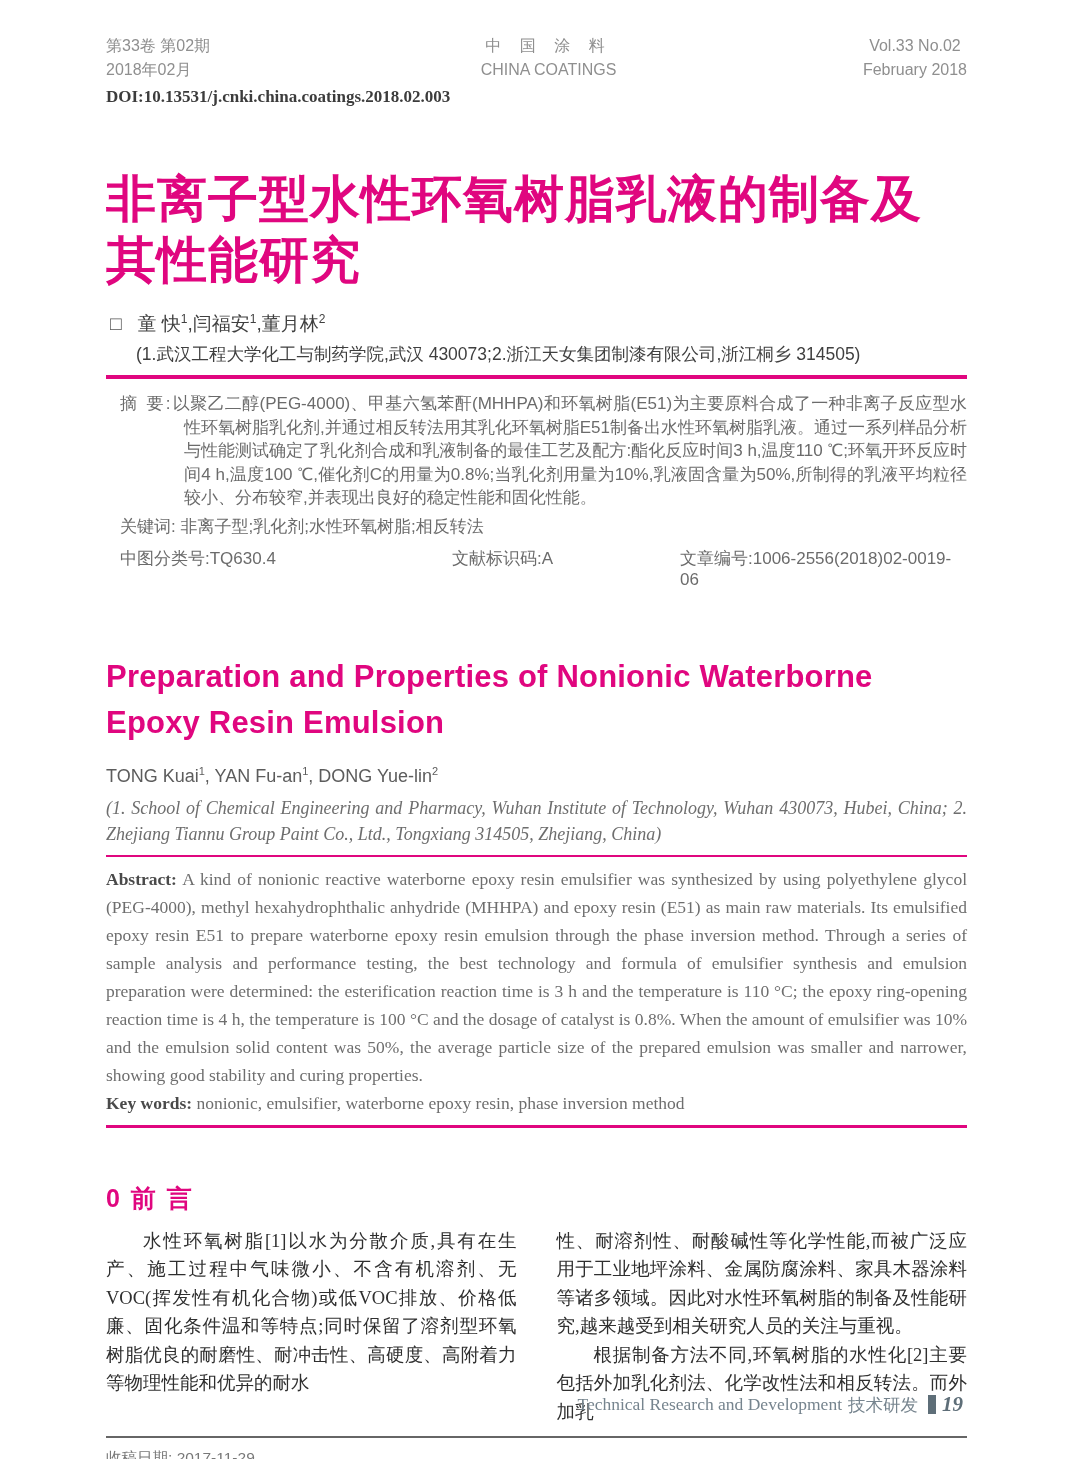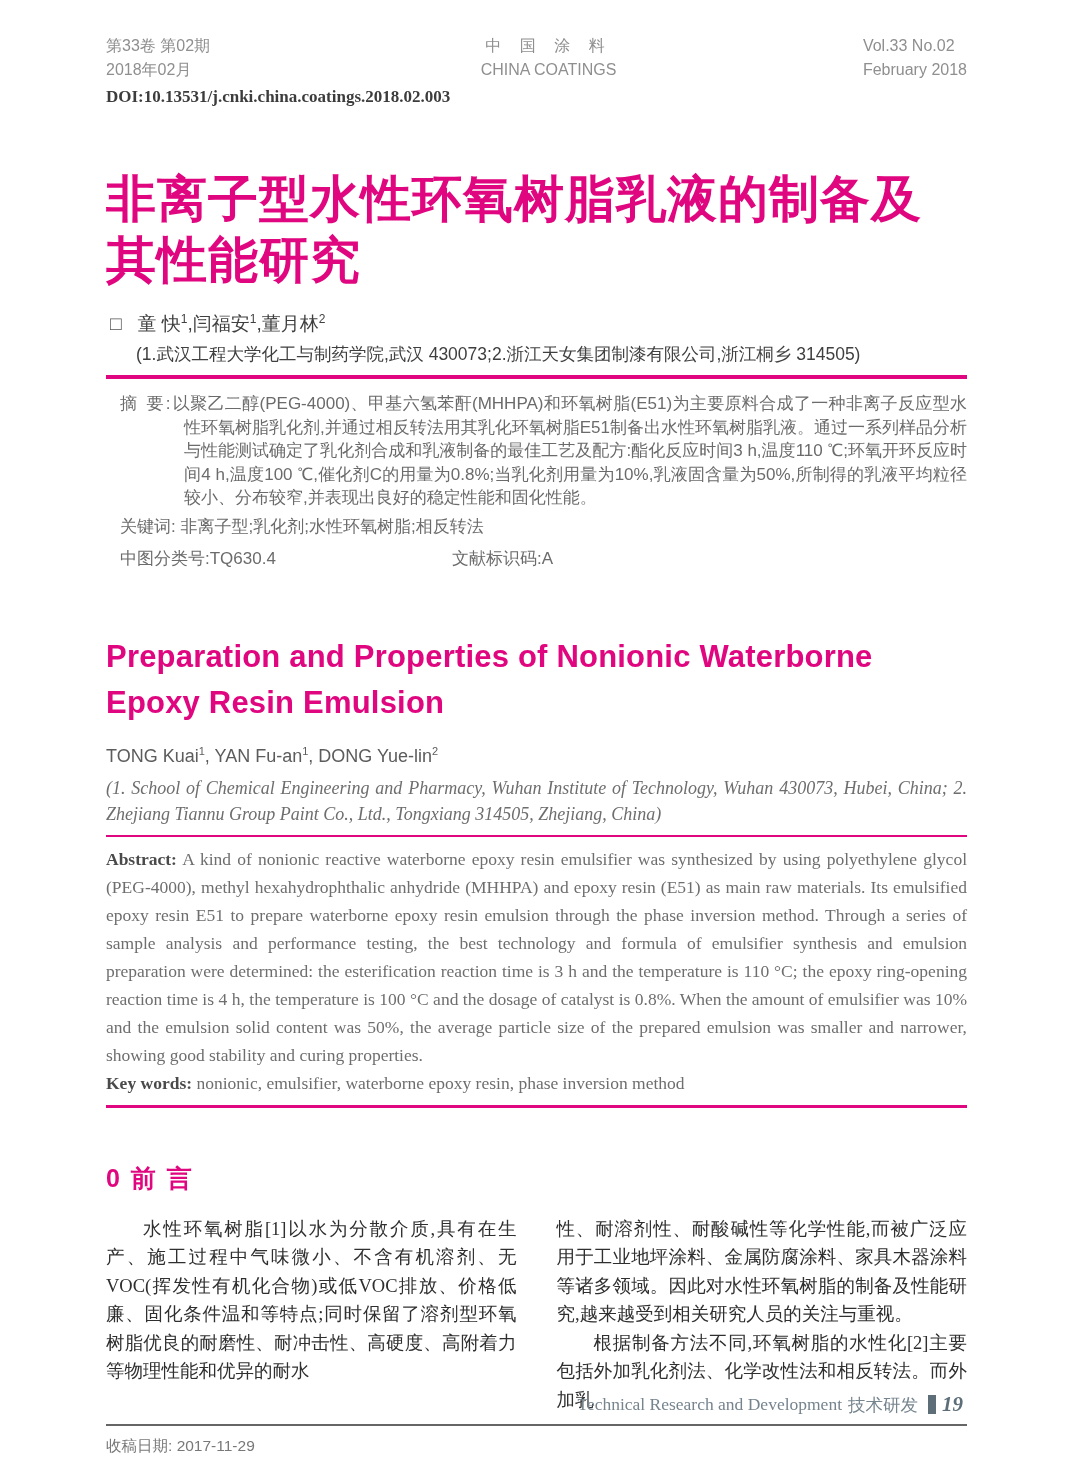--- a/index.html
+++ b/index.html
@@ -7,21 +7,21 @@
     width:1075px;height:1459px;position:relative;overflow:hidden;
     font-family:"Liberation Sans",sans-serif;color:#444;
     -webkit-font-smoothing:antialiased;
   }
   .page{padding:34px 108px 0 106px;position:relative;}
 
   
   .jheader{display:flex;justify-content:space-between;color:#8f8f8f;font-size:16px;line-height:1.5;}
   .jheader .col{white-space:nowrap;}
   .jheader .center{text-align:center;margin-left:24px;}
-  .jheader .right{text-align:left;}
+  .jheader .right{text-align:center;}
   .jheader .cn-journal{letter-spacing:7px;}
   .doi{margin-top:5px;font-family:"Liberation Serif",serif;font-weight:bold;color:#3c3c3c;font-size:17px;}
 
   
   .title-cn{
     margin-top:62px;color:var(--accent);font-weight:bold;
     font-size:50px;line-height:1.22;letter-spacing:1px;
     font-family:"Liberation Sans",sans-serif;
   }
   .authors-cn{margin-top:20px;font-size:19px;color:#3f3f3f;padding-left:4px;}
@@ -61,21 +61,21 @@
   }
   .abs-en .blbl{font-weight:bold;color:#4a4a4a;}
   .kw-en{font-family:"Liberation Serif",serif;font-size:17.5px;line-height:28px;color:#6e6e6e;}
   .kw-en .blbl{font-weight:bold;color:#4a4a4a;}
 
   
   .sec-head{
     margin-top:54px;color:var(--accent);font-weight:bold;font-size:25px;
     letter-spacing:2px;
   }
-  .columns{display:flex;gap:40px;margin-top:20px;}
+  .columns{display:flex;gap:40px;margin-top:12px;}
   .colm{flex:1;font-family:"Liberation Serif",serif;font-size:18.5px;
     line-height:28.5px;color:#2f2f2f;text-align:justify;}
   .colm p{margin:0;}
   .colm p.ind{text-indent:2em;}
 
   .foot-rule{height:1.5px;background:#666;margin-top:10px;}
   .footnote{margin-top:7px;font-size:15.5px;line-height:1.72;color:#787878;}
 
   
   .pagefoot{
@@ -120,20 +120,21 @@
   <div class="abs-cn">
     <span class="lbl">摘 要:</span><span>以聚乙二醇(PEG-4000)、甲基六氢苯酐(MHHPA)和环氧树脂(E51)为主要原料合成了一种非离子反应型水性环氧树脂乳化剂,并通过相反转法用其乳化环氧树脂E51制备出水性环氧树脂乳液。通过一系列样品分析与性能测试确定了乳化剂合成和乳液制备的最佳工艺及配方:酯化反应时间3 h,温度110 ℃;环氧开环反应时间4 h,温度100 ℃,催化剂C的用量为0.8%;当乳化剂用量为10%,乳液固含量为50%,所制得的乳液平均粒径较小、分布较窄,并表现出良好的稳定性能和固化性能。</span>
   </div>
   <div class="kw-cn">
     <span>关键词:</span>
     <span>非离子型;乳化剂;水性环氧树脂;相反转法</span>
   </div>
   <div class="class-row">
     <span class="c1"><span>中图分类号:</span><span>TQ630.4</span></span>
     <span class="c2"><span>文献标识码:</span><span>A</span></span>
+    <span class="c3"><span>文章编号:</span><span>1006-2556(2018)02-0019-06</span></span>
   </div>
 
   <div class="title-en">Preparation and Properties of Nonionic Waterborne Epoxy Resin Emulsion</div>
 
   <div class="authors-en">
     <span><span>TONG Kuai</span><sup>1</sup><span>, </span></span><span><span>YAN Fu-an</span><sup>1</sup><span>, </span></span><span><span>DONG Yue-lin</span><sup>2</sup></span>
   </div>
   <div class="affil-en">(1. School of Chemical Engineering and Pharmacy, Wuhan Institute of Technology, Wuhan 430073, Hubei, China; 2. Zhejiang Tiannu Group Paint Co., Ltd., Tongxiang 314505, Zhejiang, China)</div>
 
   <div class="rule-thin"></div>

